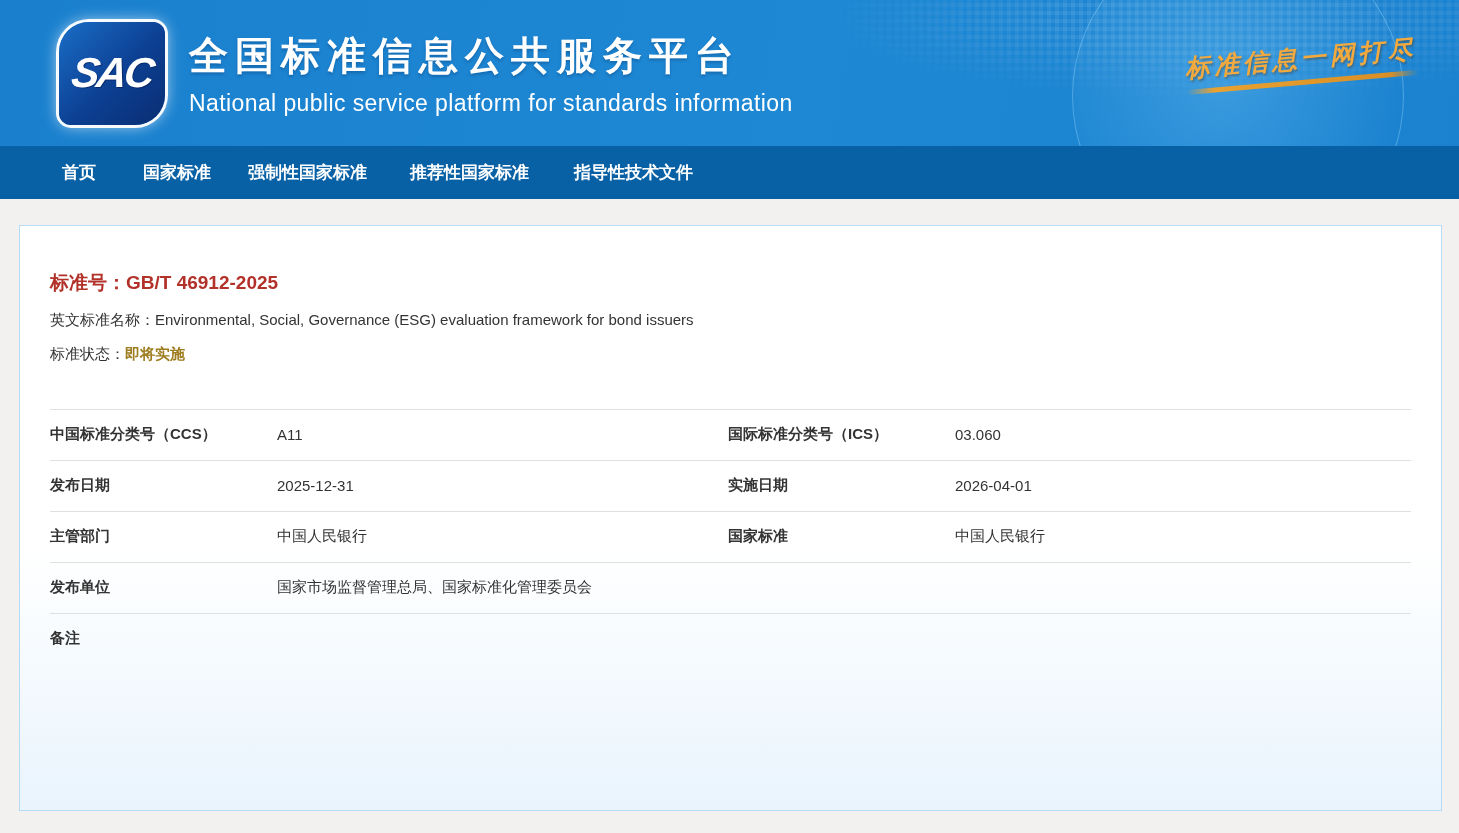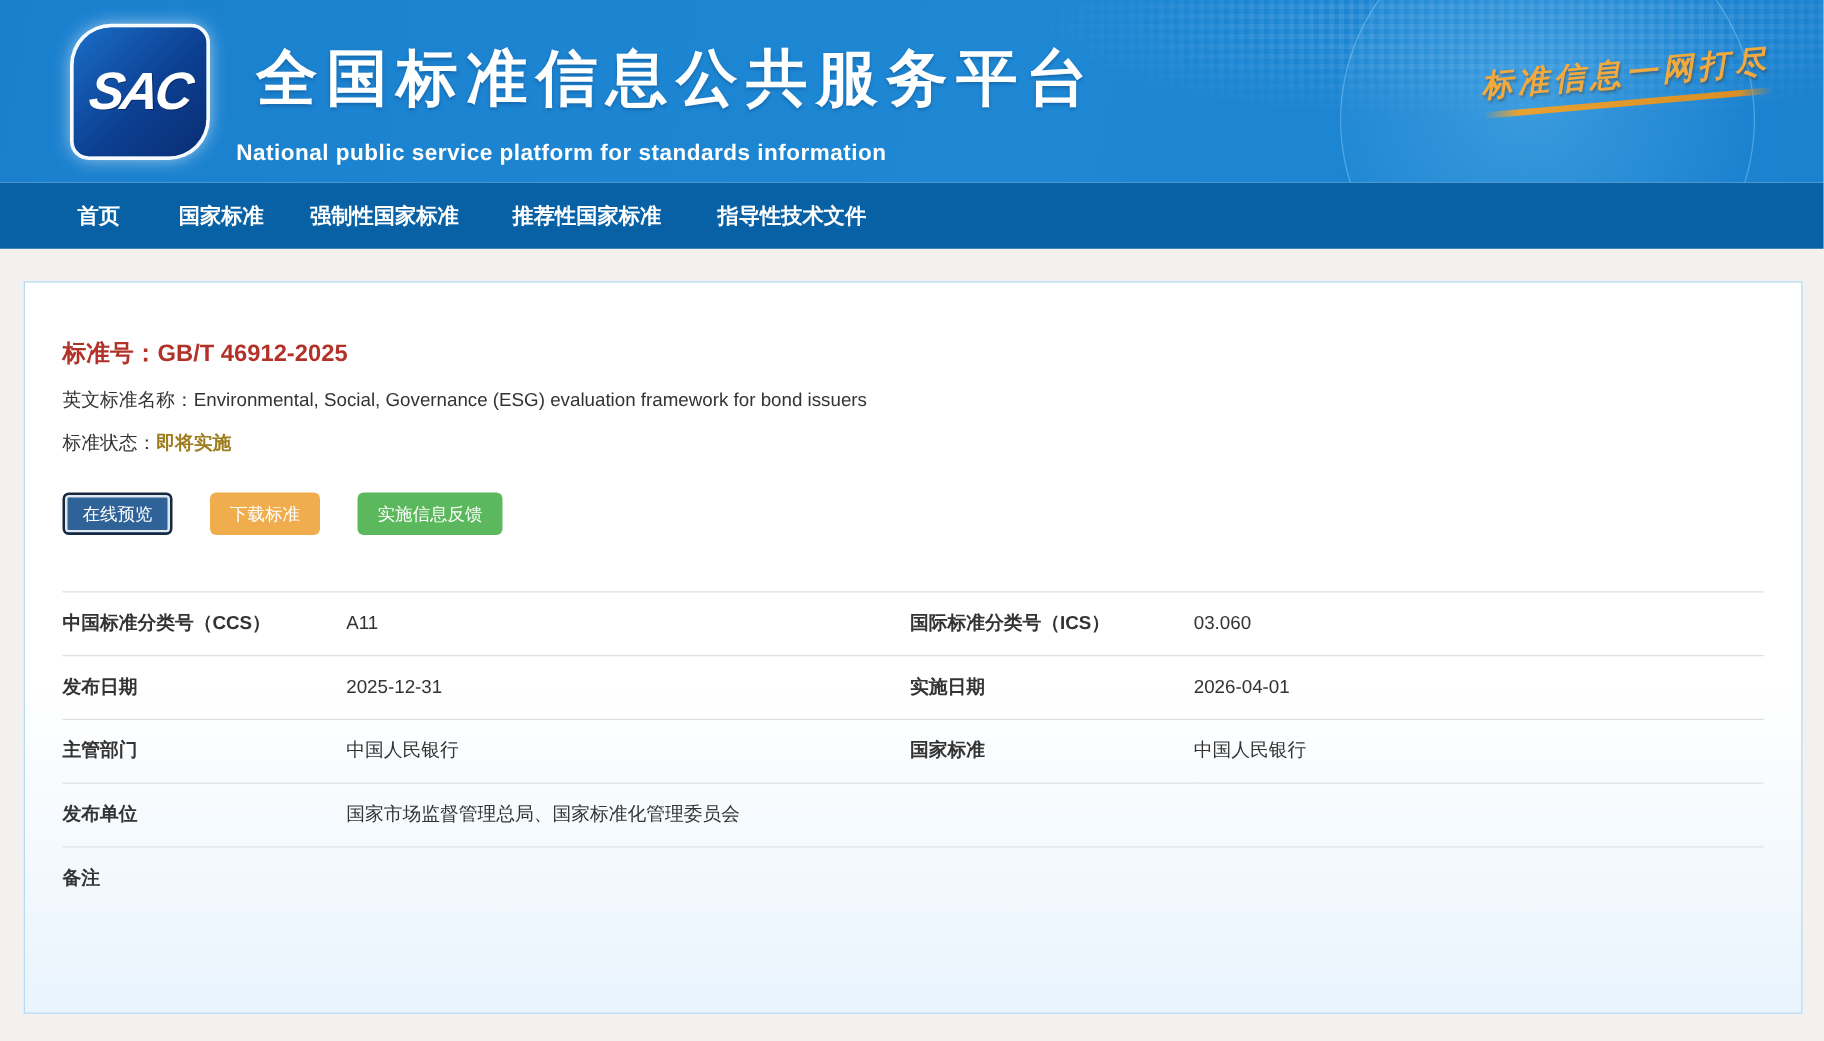--- a/index.html
+++ b/index.html
@@ -36,23 +36,23 @@
     background:linear-gradient(135deg,#1a6ec7 0%,#0c3f92 55%,#0a2e71 100%);
     border-radius:30px 12px 30px 12px;
     box-shadow:0 0 0 3px rgba(255,255,255,.95), 0 0 16px rgba(255,255,255,.8);
     display:flex; align-items:center; justify-content:center; cursor:pointer;
   }
   .logo span{
     color:#fff; font-style:italic; font-weight:800; font-size:42px; letter-spacing:-3px;
     text-shadow:1px 1px 0 rgba(0,0,40,.35); transform:skewX(-8deg);
   }
   .titles{ margin-left:24px; }
-  .site-title{ margin:16px; color:#fff; font-size:49px; font-weight:bold; letter-spacing:7px;
+  .site-title{ margin:0; color:#fff; font-size:39px; font-weight:bold; letter-spacing:7px;
     text-shadow:0 2px 3px rgba(0,40,90,.3); white-space:nowrap; }
-  .site-subtitle{ color:#fff; font-size:18px; font-weight:bold; margin-top:7px; letter-spacing:.4px; white-space:nowrap; }
+  .site-subtitle{ color:#fff; font-size:23px; font-weight:normal; margin-top:7px; letter-spacing:.4px; white-space:nowrap; }
 
   .slogan-wrap{ position:absolute; right:42px; top:42px; z-index:3; transform:rotate(-5deg); text-align:center; }
   .slogan{ font-size:25px; font-weight:bold; font-style:italic; color:#f2a93d; letter-spacing:4px;
     text-shadow:1px 2px 2px rgba(80,40,0,.35); white-space:nowrap; }
   .slogan-underline{ height:5px; margin-top:5px;
     background:linear-gradient(90deg, rgba(230,155,46,0), #e8a230 12%, #d98f25 88%, rgba(230,155,46,0));
     border-radius:3px; }
 
   
   .main-nav{ height:53px; background:#0961a5; display:flex; align-items:center; padding-left:62px; }
@@ -125,25 +125,20 @@
     <span>标准号：</span><span>GB/T 46912-2025</span>
   </div>
 
   <div class="field">
     <span class="f-label">英文标准名称：</span><span>Environmental, Social, Governance (ESG) evaluation framework for bond issuers</span>
   </div>
   <div class="field">
     <span class="f-label">标准状态：</span><span class="f-value-status">即将实施</span>
   </div>
 
-  <div class="actions">
-    <button class="btn btn-preview">在线预览</button>
-    <button class="btn btn-download">下载标准</button>
-    <button class="btn btn-feedback">实施信息反馈</button>
-  </div>
 
   <table class="details-table">
     <tbody>
         <tr>
       <td class="lbl">中国标准分类号（CCS）</td>
       <td class="val">A11</td>
       <td class="lbl2">国际标准分类号（ICS）</td>
       <td class="val2">03.060</td>
     </tr>
     <tr>

